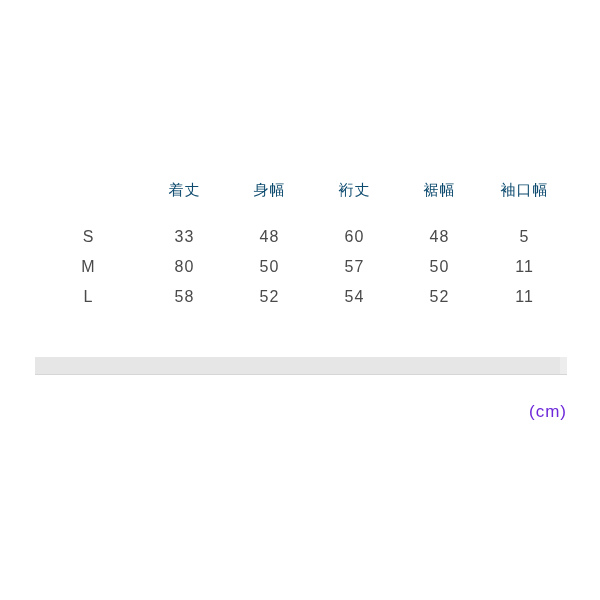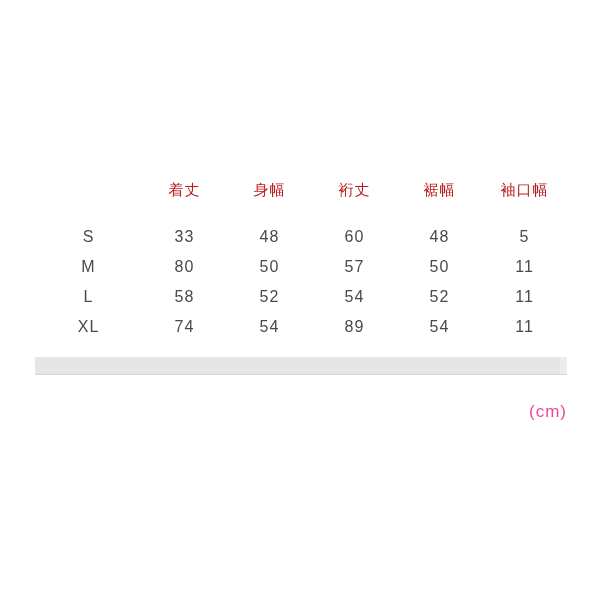--- a/index.html
+++ b/index.html
@@ -26,21 +26,21 @@
   .size-table col.size-col { width: 107px; }
   .size-table col.data-col { width: 85px; }
   .size-table thead th {
     height: 28px;
     padding: 0 0 18px 0;
     font-weight: 400;
     font-size: 15px;
     text-align: center;
     vertical-align: middle;
     letter-spacing: 1px;
-    color: #b91c1c;
+    color: #0c4a6e;
   }
   .size-table tbody td {
     height: 30px;
     padding: 0;
     font-size: 16px;
     text-align: center;
     vertical-align: middle;
     letter-spacing: 1px;
     color: #4a4a4a;
   }
@@ -63,21 +63,21 @@
     background: #e6e6e6;
   }
   .unit-label {
     position: absolute;
     left: 35px;
     top: 402px;
     width: 532px;
     text-align: right;
     font-size: 17px;
     letter-spacing: 1px;
-    color: #ec4899;
+    color: #6d28d9;
   }
 </style>
 </head>
 <body>
 
 <table class="size-table">
   <colgroup>
     <col class="size-col">
     <col class="data-col">
     <col class="data-col">
@@ -113,28 +113,20 @@
       <td>11</td>
     </tr>
     <tr>
       <td>L</td>
       <td>58</td>
       <td>52</td>
       <td>54</td>
       <td>52</td>
       <td>11</td>
     </tr>
-    <tr>
-      <td>XL</td>
-      <td>74</td>
-      <td>54</td>
-      <td>89</td>
-      <td>54</td>
-      <td>11</td>
-    </tr>
   </tbody>
 </table>
 
 <div class="scrollbar-track">
   <div class="scrollbar-thumb"></div>
 </div>
 
 <div class="unit-label">(cm)</div>
 
 </body></html>

